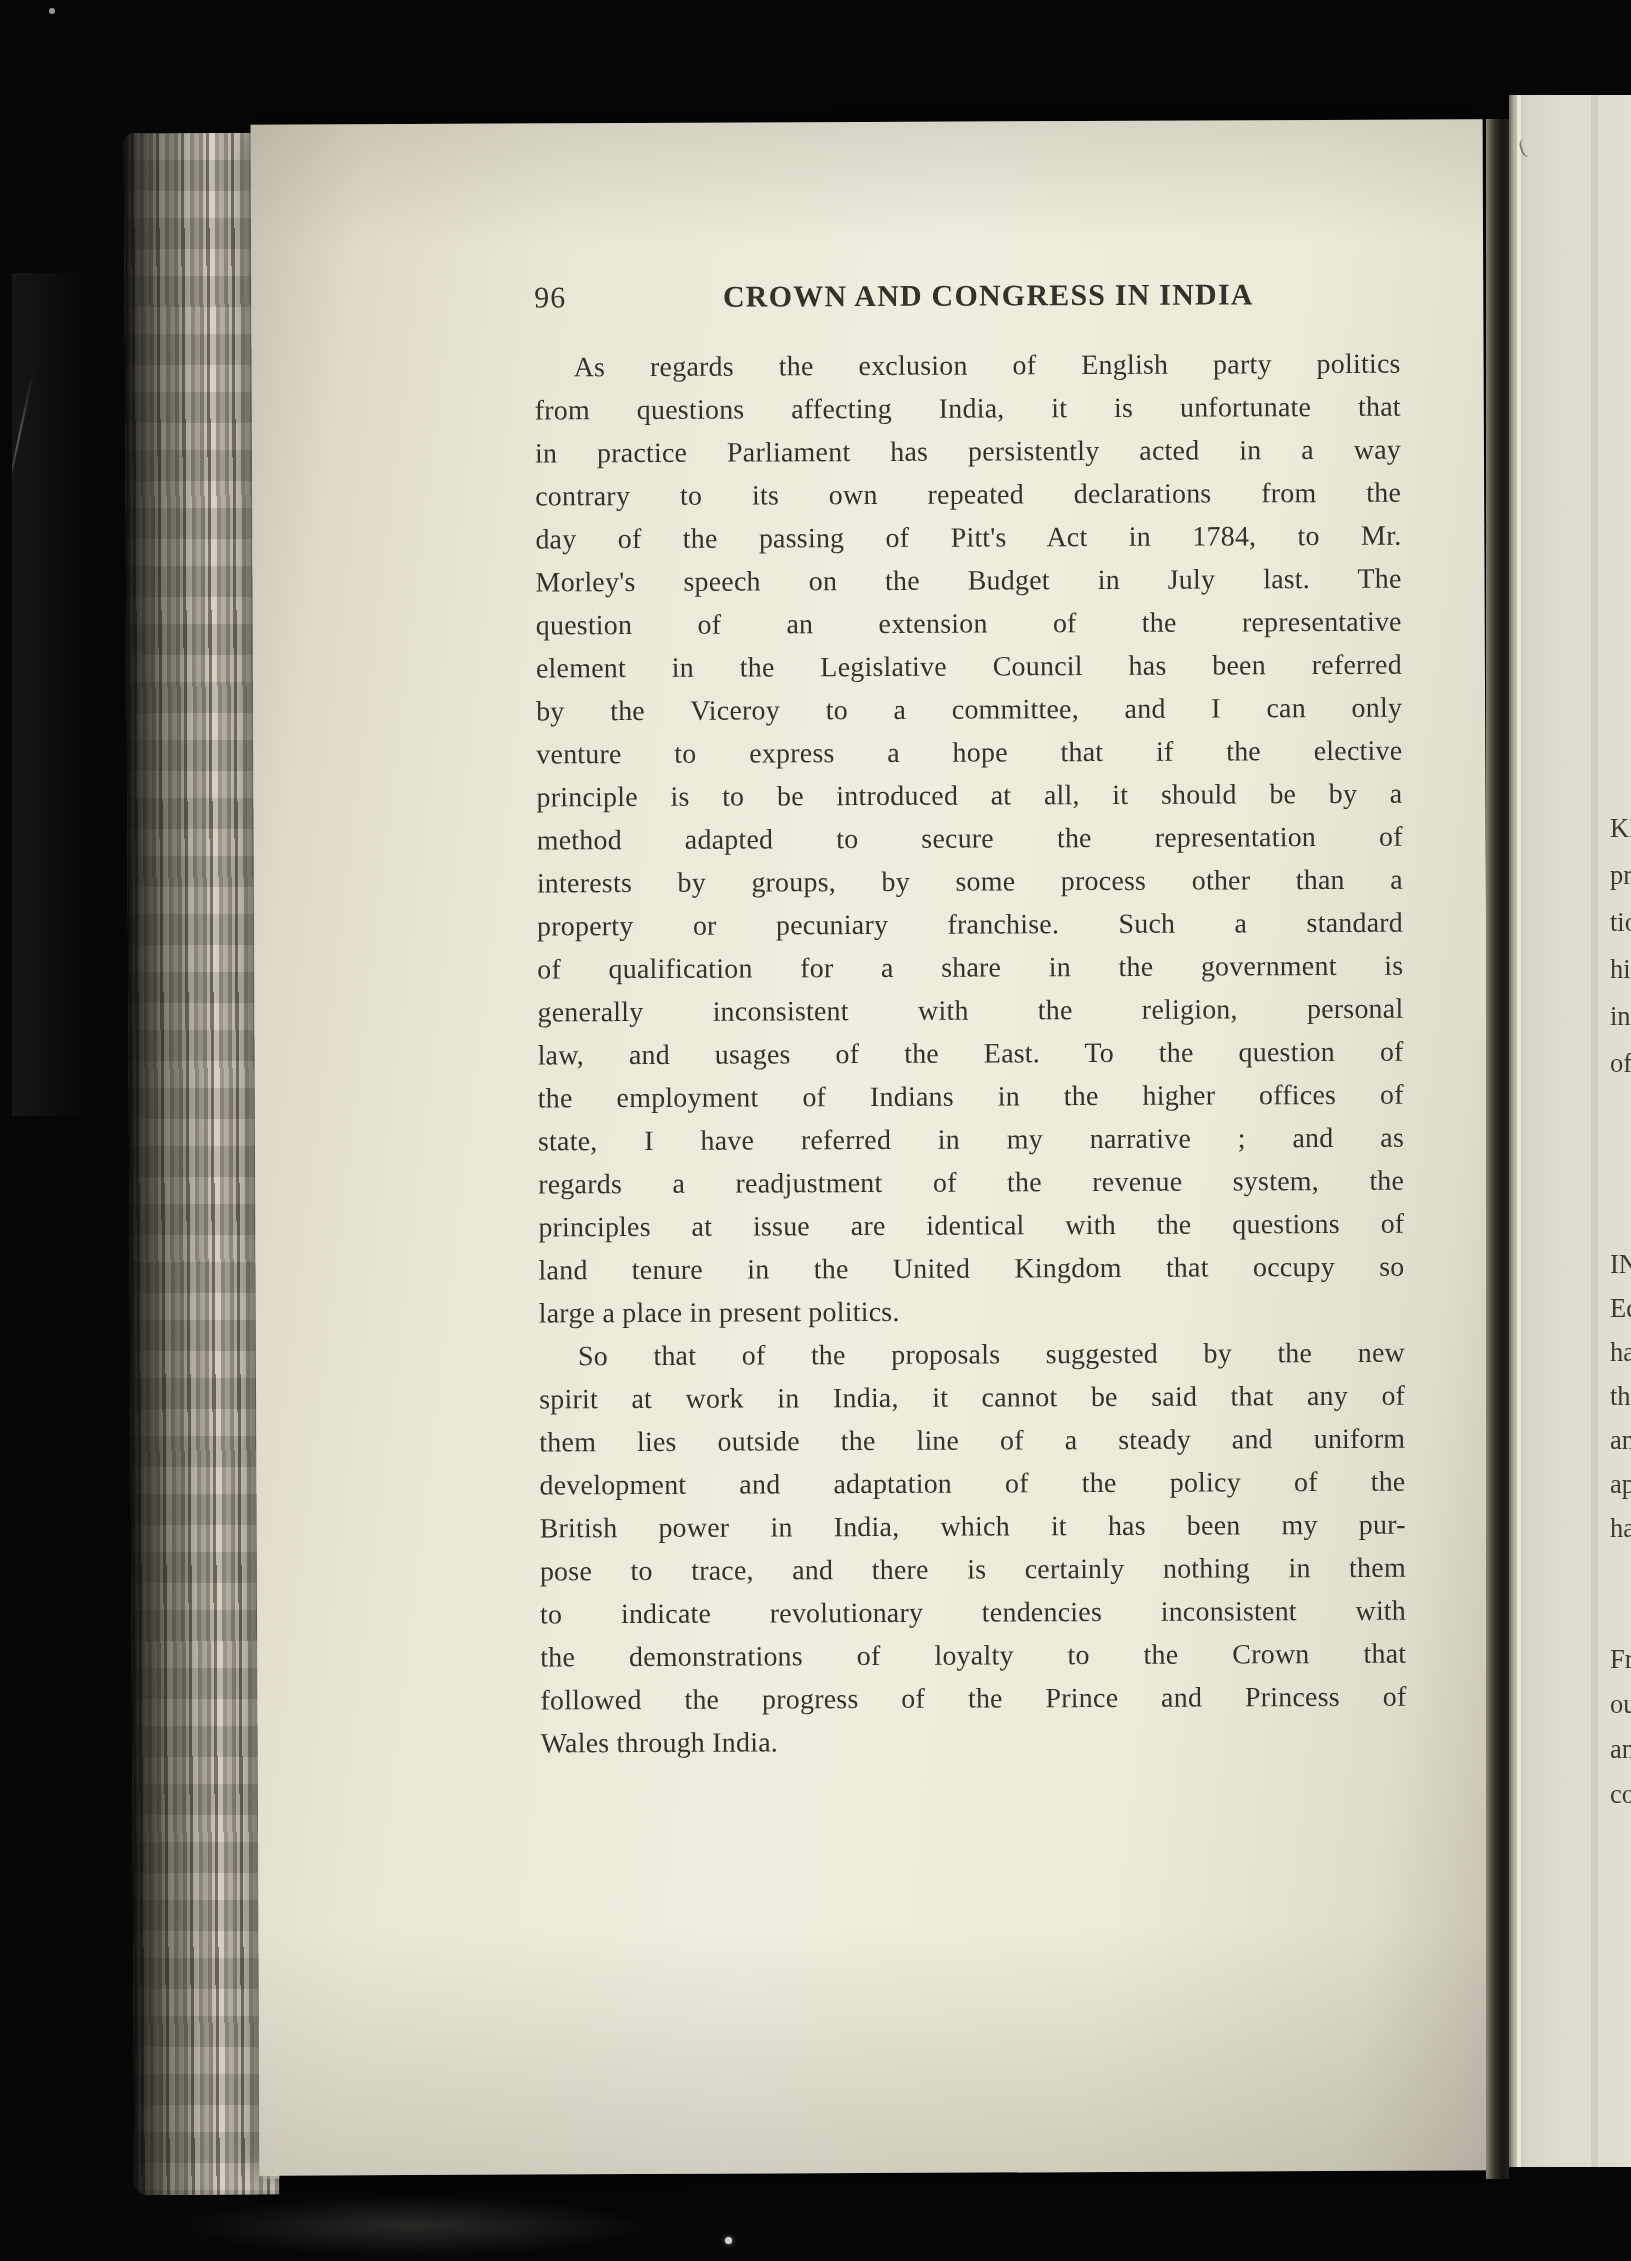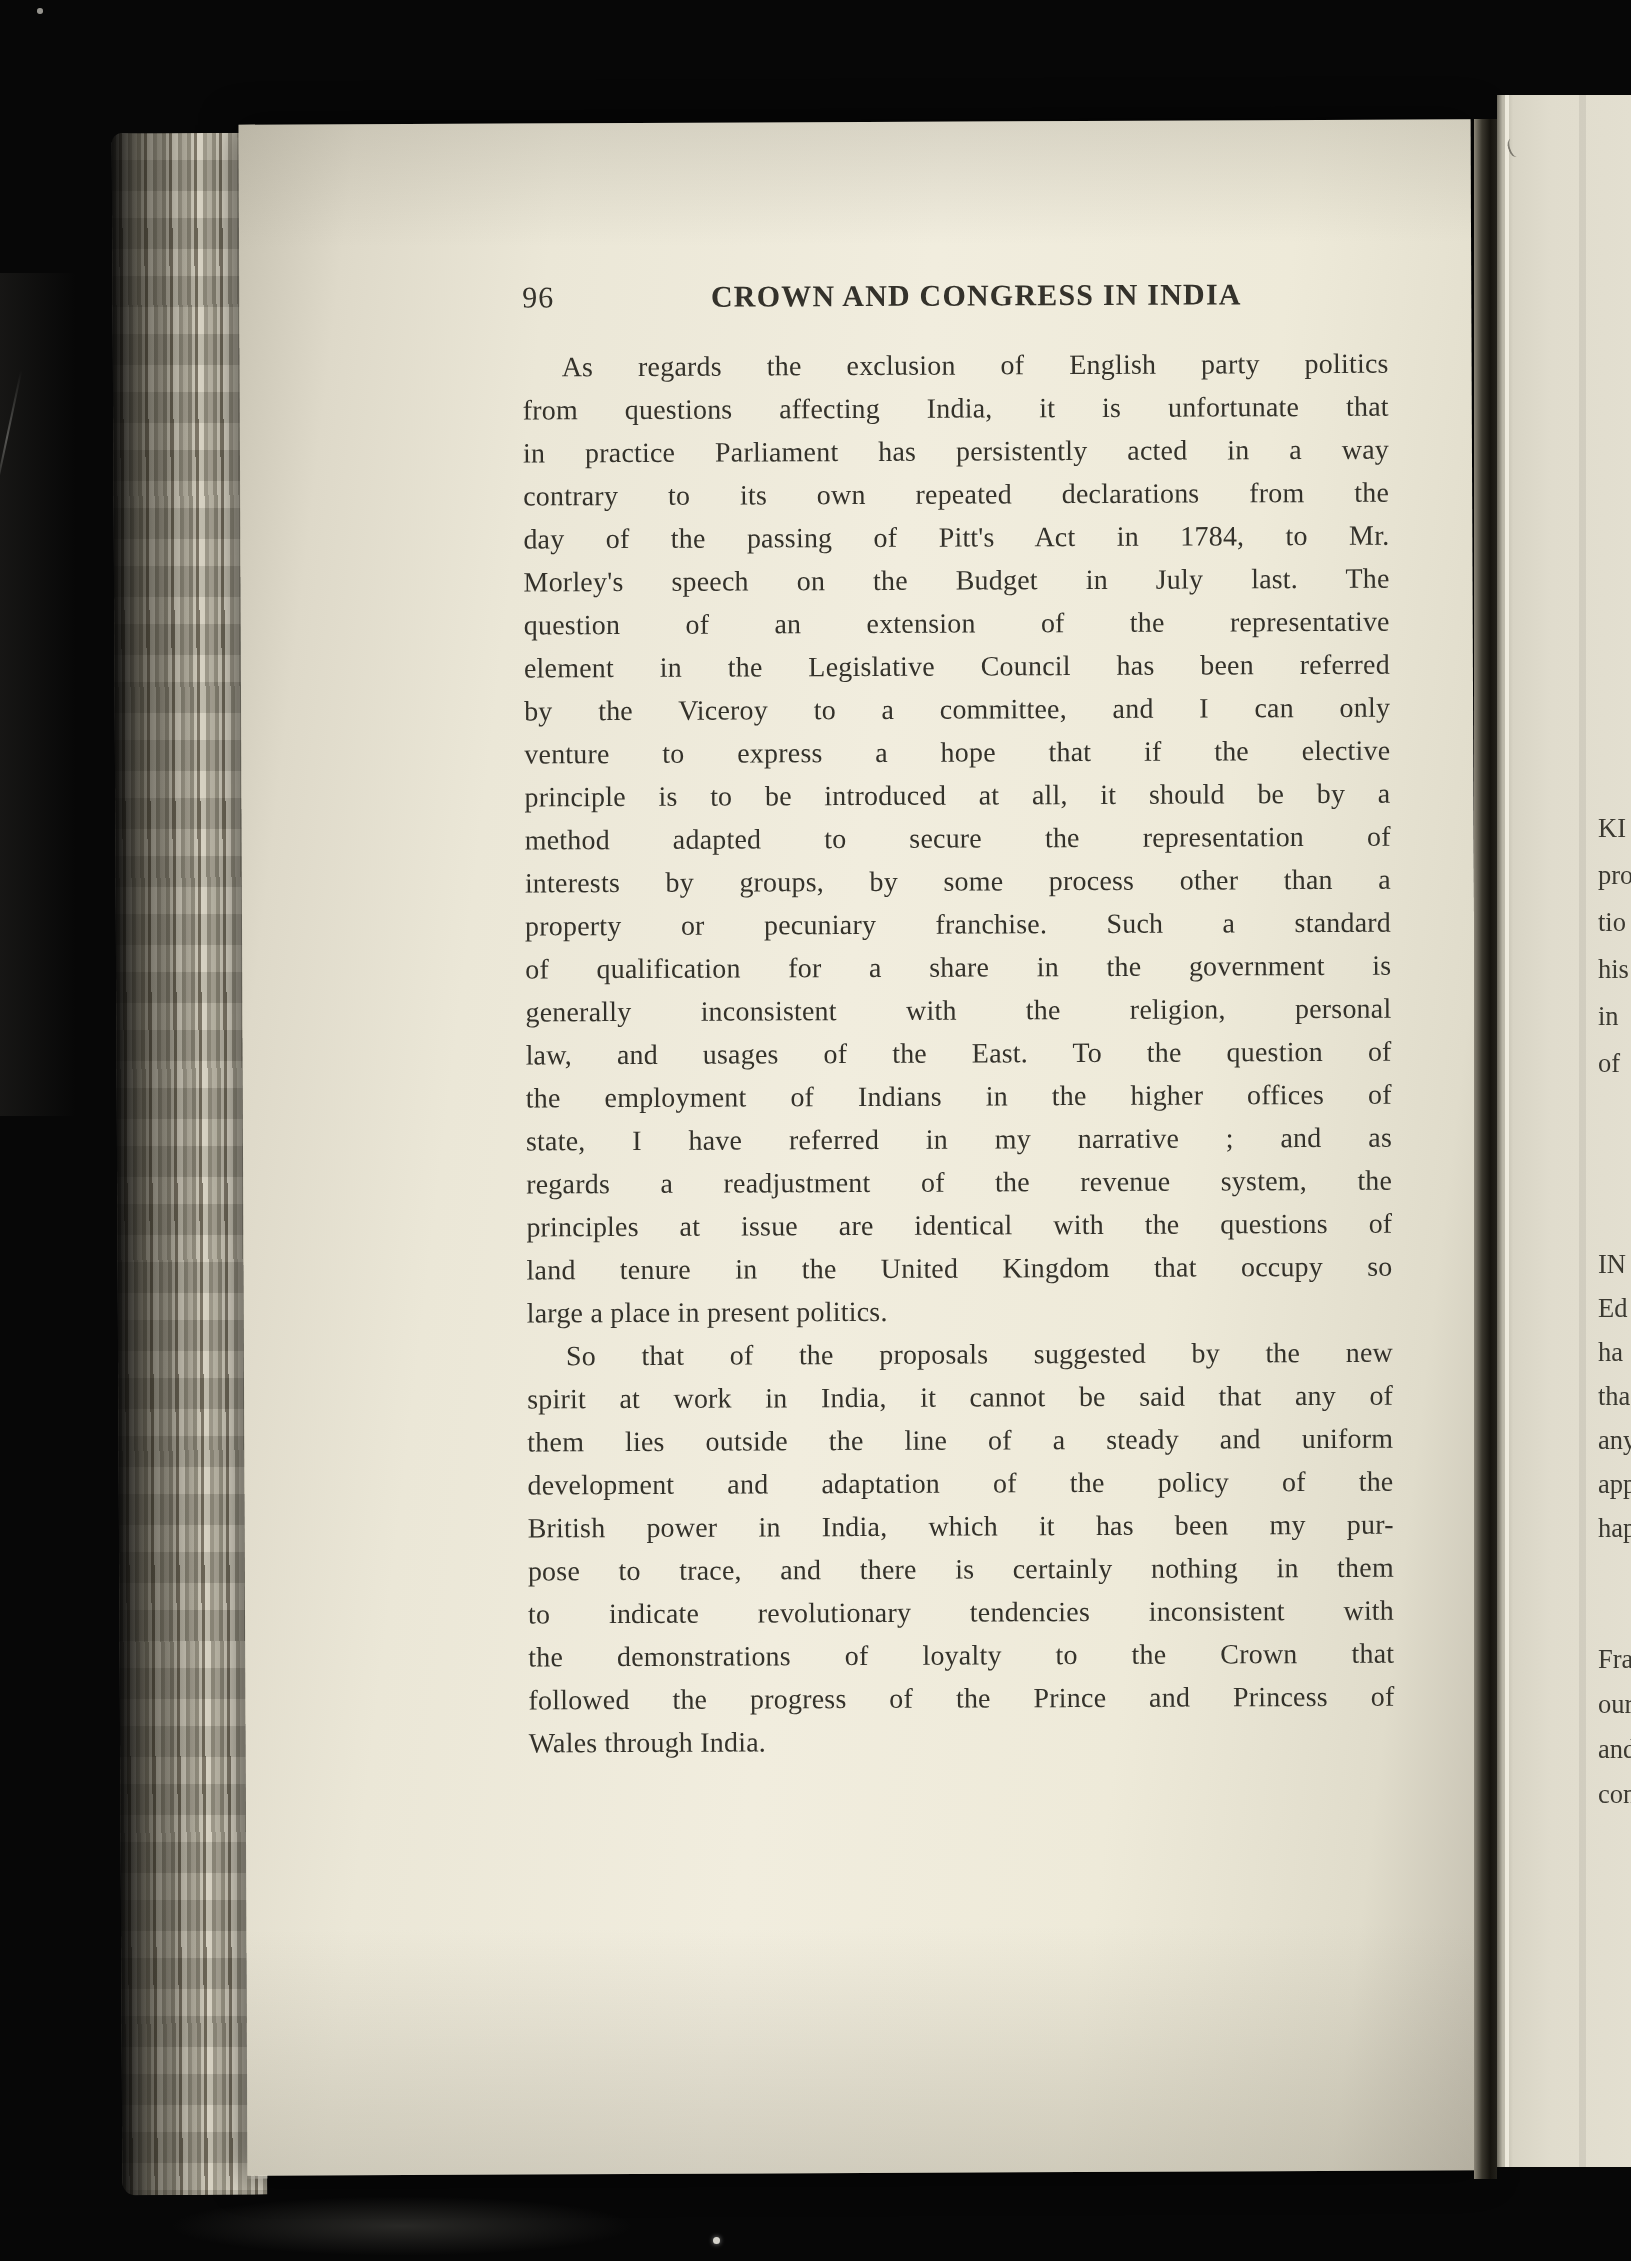--- a/index.html
+++ b/index.html
@@ -1,21 +1,21 @@
 <!DOCTYPE html>
 <html style="font-size:13px"><head>
 <meta charset="utf-8">
 <style>
   html,body{margin:0;padding:0;}
   body{
     width:1632px;height:2261px;position:relative;overflow:hidden;
     background:#070707;
     font-family:"Liberation Serif","DejaVu Serif",serif;
   }
-  .scene{position:absolute;inset:0;overflow:hidden;}
+  .scene{position:absolute;inset:0;overflow:hidden;margin-left:12px;}
 
   
   .smudge-left{position:absolute;left:0;top:273px;width:76px;height:843px;
     background:linear-gradient(90deg, rgba(95,92,84,0.18), rgba(0,0,0,0));}
   .scratch-1{position:absolute;left:6.4px;top:369px;width:2.4px;height:137px;
     background:linear-gradient(180deg,transparent,rgba(165,165,160,0.45),transparent);
     transform:rotate(12deg);}
   .speck-top{position:absolute;left:37px;top:8px;width:5.6px;height:5.6px;border-radius:50%;
     background:#b9b7af;opacity:.8;}
   .smudge-bottom{position:absolute;left:169px;top:2196px;width:466px;height:60px;

